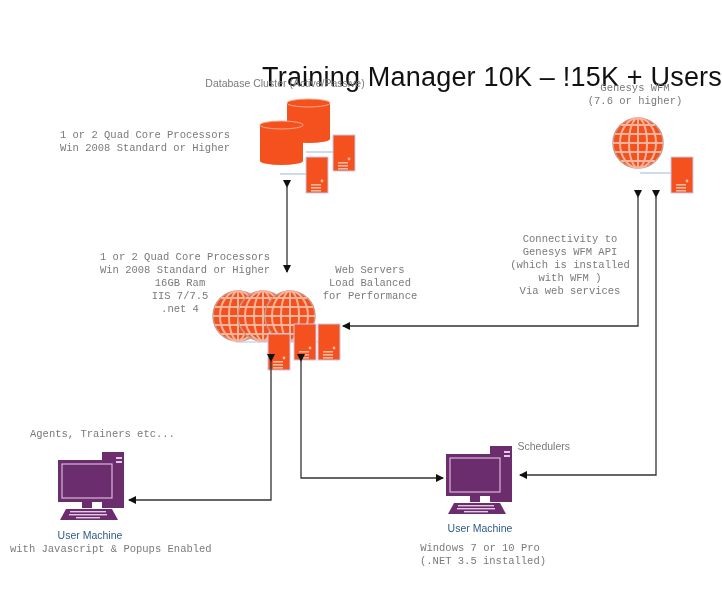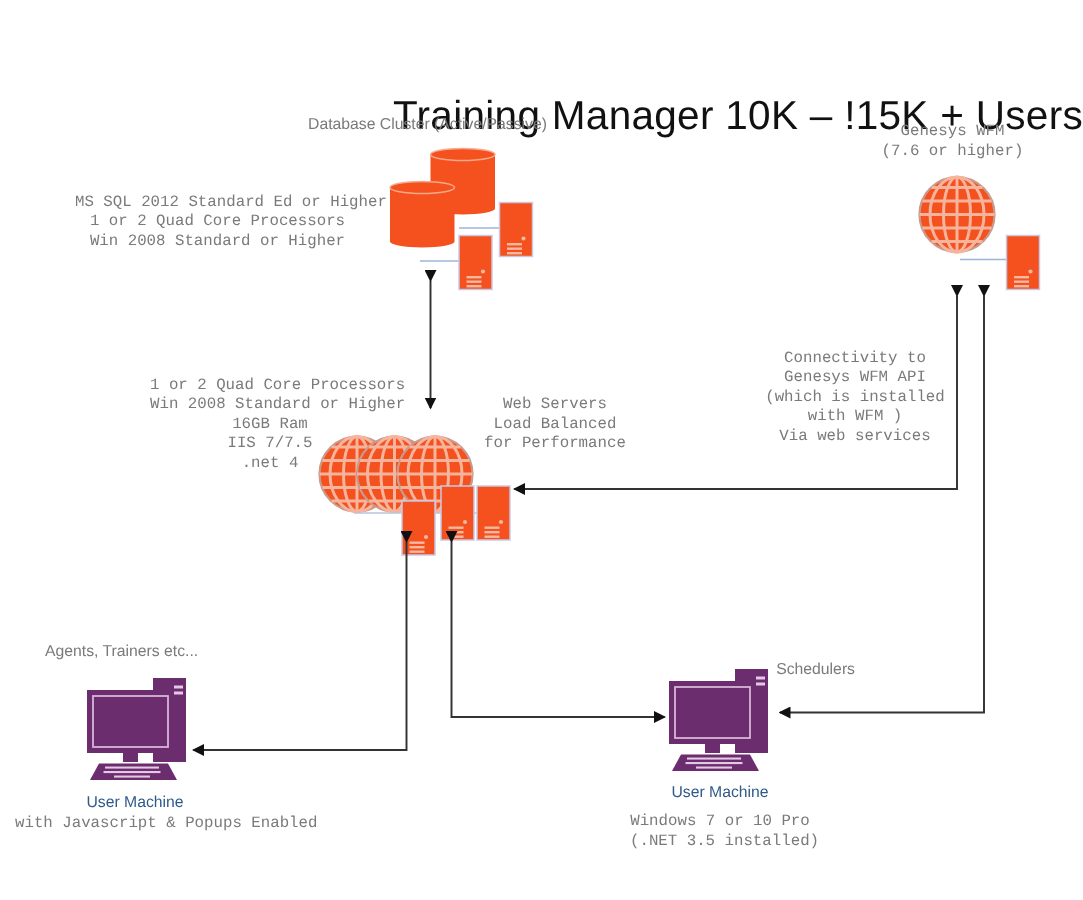--- a/index.html
+++ b/index.html
@@ -105,21 +105,20 @@
 
     <polyline points="271,361 271,500 129,500" marker-start="url(#arr)" marker-end="url(#arr)"></polyline>
 
     <polyline points="301,361 301,478 443,478" marker-start="url(#arr)" marker-end="url(#arr)"></polyline>
   </g>
 </svg>
 
 <div class="lbl" style="left:190px; top:77px; width:190px;">Database Cluster (Active/Passive)</div>
 
 <div class="lbl" style="left:50px; top:129px; width:190px;">
-  <div>MS SQL 2012 Standard Ed or Higher</div>
   <div>1 or 2 Quad Core Processors</div>
   <div>Win 2008 Standard or Higher</div>
 </div>
 
 <div class="lbl" style="left:585px; top:82px; width:100px;">
   <div>Genesys WFM</div>
   <div>(7.6 or higher)</div>
 </div>
 
 <div class="lbl" style="left:510px; top:233px; width:120px;">
@@ -137,21 +136,21 @@
   <div>IIS 7/7.5</div>
   <div>.net 4</div>
 </div>
 
 <div class="lbl" style="left:320px; top:264px; width:100px;">
   <div>Web Servers</div>
   <div>Load Balanced</div>
   <div>for Performance</div>
 </div>
 
-<div class="lbl" style="left:30px; top:428px; width:130px; text-align:left;">Agents, Trainers etc...</div>
+<div class="lbl" style="left:30px; top:428px; width:130px; text-align:left;font-family:Liberation Mono, monospace;">Agents, Trainers etc...</div>
 
 <div class="lbl um" style="left:40px; top:529px; width:100px;">User Machine</div>
 <div class="lbl" style="left:10px; top:543px; width:160px;">
   <div>with Javascript &amp; Popups Enabled</div>
 </div>
 
 <div class="lbl" style="left:470px; top:440px; width:100px;text-align:right;">Schedulers</div>
 
 <div class="lbl um" style="left:430px; top:522px; width:100px;">User Machine</div>
 <div class="lbl" style="left:420px; top:542px; width:120px;">

